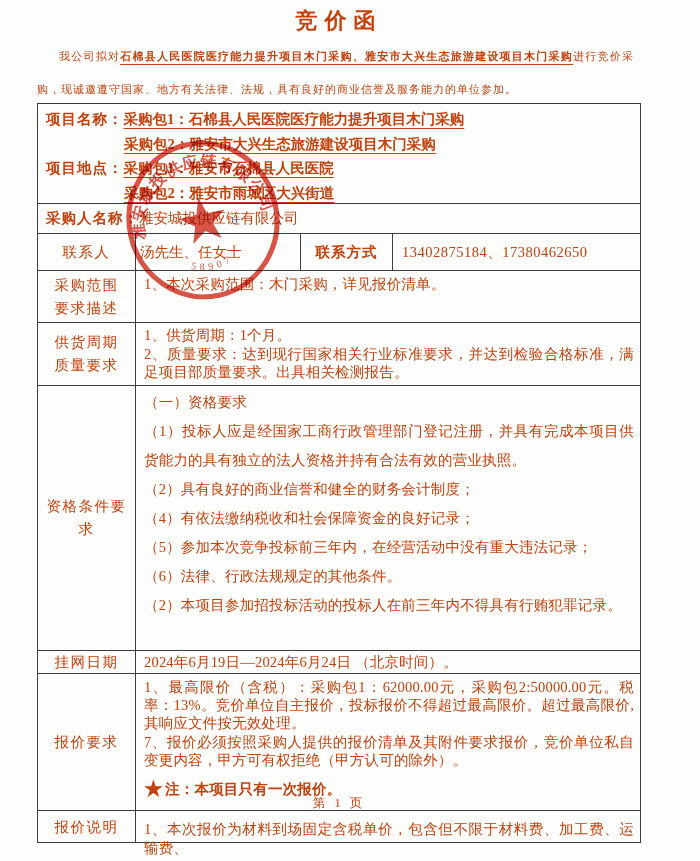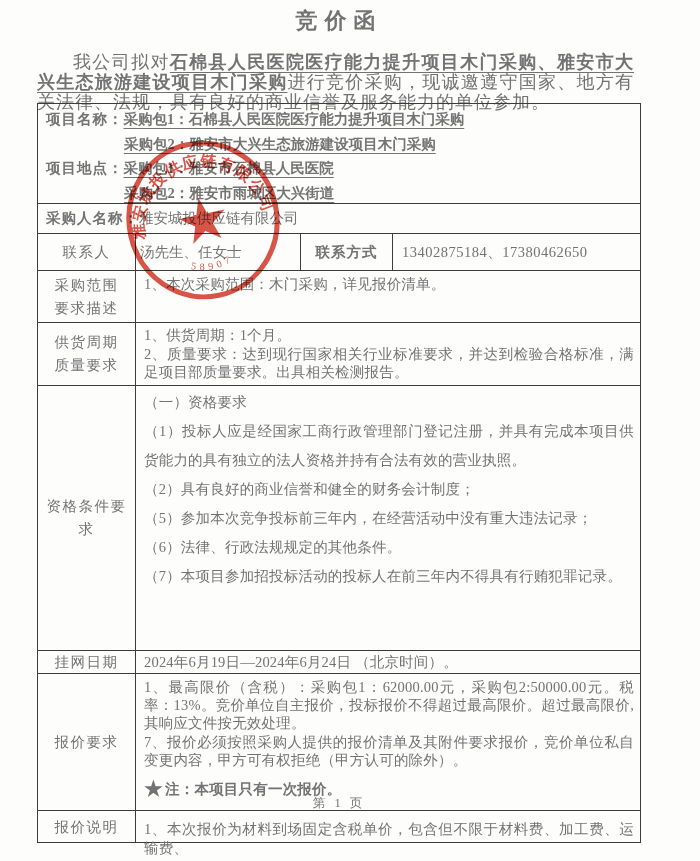--- a/index.html
+++ b/index.html
@@ -1,26 +1,26 @@
 <!DOCTYPE html>
 <html><head>
 <meta charset="utf-8">
 <style>
   html,body{margin:0;padding:0;background:#ffffff;}
   .page{
     position:relative;width:700px;height:861px;background:#fdfdfc;overflow:hidden;
-    font-family:"Liberation Serif","DejaVu Serif",serif;color:#737373;
+    font-family:"Liberation Serif","DejaVu Serif",serif;color:#c2410c;
   }
   .title{
     position:absolute;left:37px;top:6px;width:604px;text-align:center;
     font-size:22px;font-weight:700;letter-spacing:7px;
   }
   .intro{
-    position:absolute;left:37px;top:52px;width:597px;
-    font-size:18px;line-height:20px;letter-spacing:1px;text-align:justify;text-indent:2em;
+    position:absolute;left:37px;top:40px;width:597px;
+    font-size:11px;line-height:33px;letter-spacing:1px;text-align:justify;text-indent:2em;
   }
   .u-bold{font-weight:700;text-decoration:underline;text-underline-offset:4px;text-decoration-thickness:1px;}
   .doc-table{
     position:absolute;left:37px;top:103px;width:604px;height:740px;
     border:1px solid #3c3c3c;box-sizing:border-box;font-size:14.5px;
   }
   .trow{display:flex;box-sizing:border-box;border-top:1px solid #3c3c3c;}
   .trow:first-child{border-top:none;}
   .lbl{
     width:98px;flex:0 0 98px;border-right:1px solid #3c3c3c;box-sizing:border-box;
@@ -115,23 +115,24 @@
 
     <div class="trow row-qual">
       <div class="lbl">
         <div>资格条件要</div>
         <div>求</div>
       </div>
       <div class="cnt">
         <div>（一）资格要求</div>
         <div>（1）投标人应是经国家工商行政管理部门登记注册，并具有完成本项目供货能力的具有独立的法人资格并持有合法有效的营业执照。</div>
         <div>（2）具有良好的商业信誉和健全的财务会计制度；</div>
+        <div>（4）有依法缴纳税收和社会保障资金的良好记录；</div>
         <div>（5）参加本次竞争投标前三年内，在经营活动中没有重大违法记录；</div>
         <div>（6）法律、行政法规规定的其他条件。</div>
-        <div>（7）本项目参加招投标活动的投标人在前三年内不得具有行贿犯罪记录。</div>
+        <div>（2）本项目参加招投标活动的投标人在前三年内不得具有行贿犯罪记录。</div>
       </div>
     </div>
 
     <div class="trow row-listing">
       <div class="lbl">挂网日期</div>
       <div class="cnt">2024年6月19日—2024年6月24日 （北京时间）。</div>
     </div>
 
     <div class="trow row-quote">
       <div class="lbl">报价要求</div>

